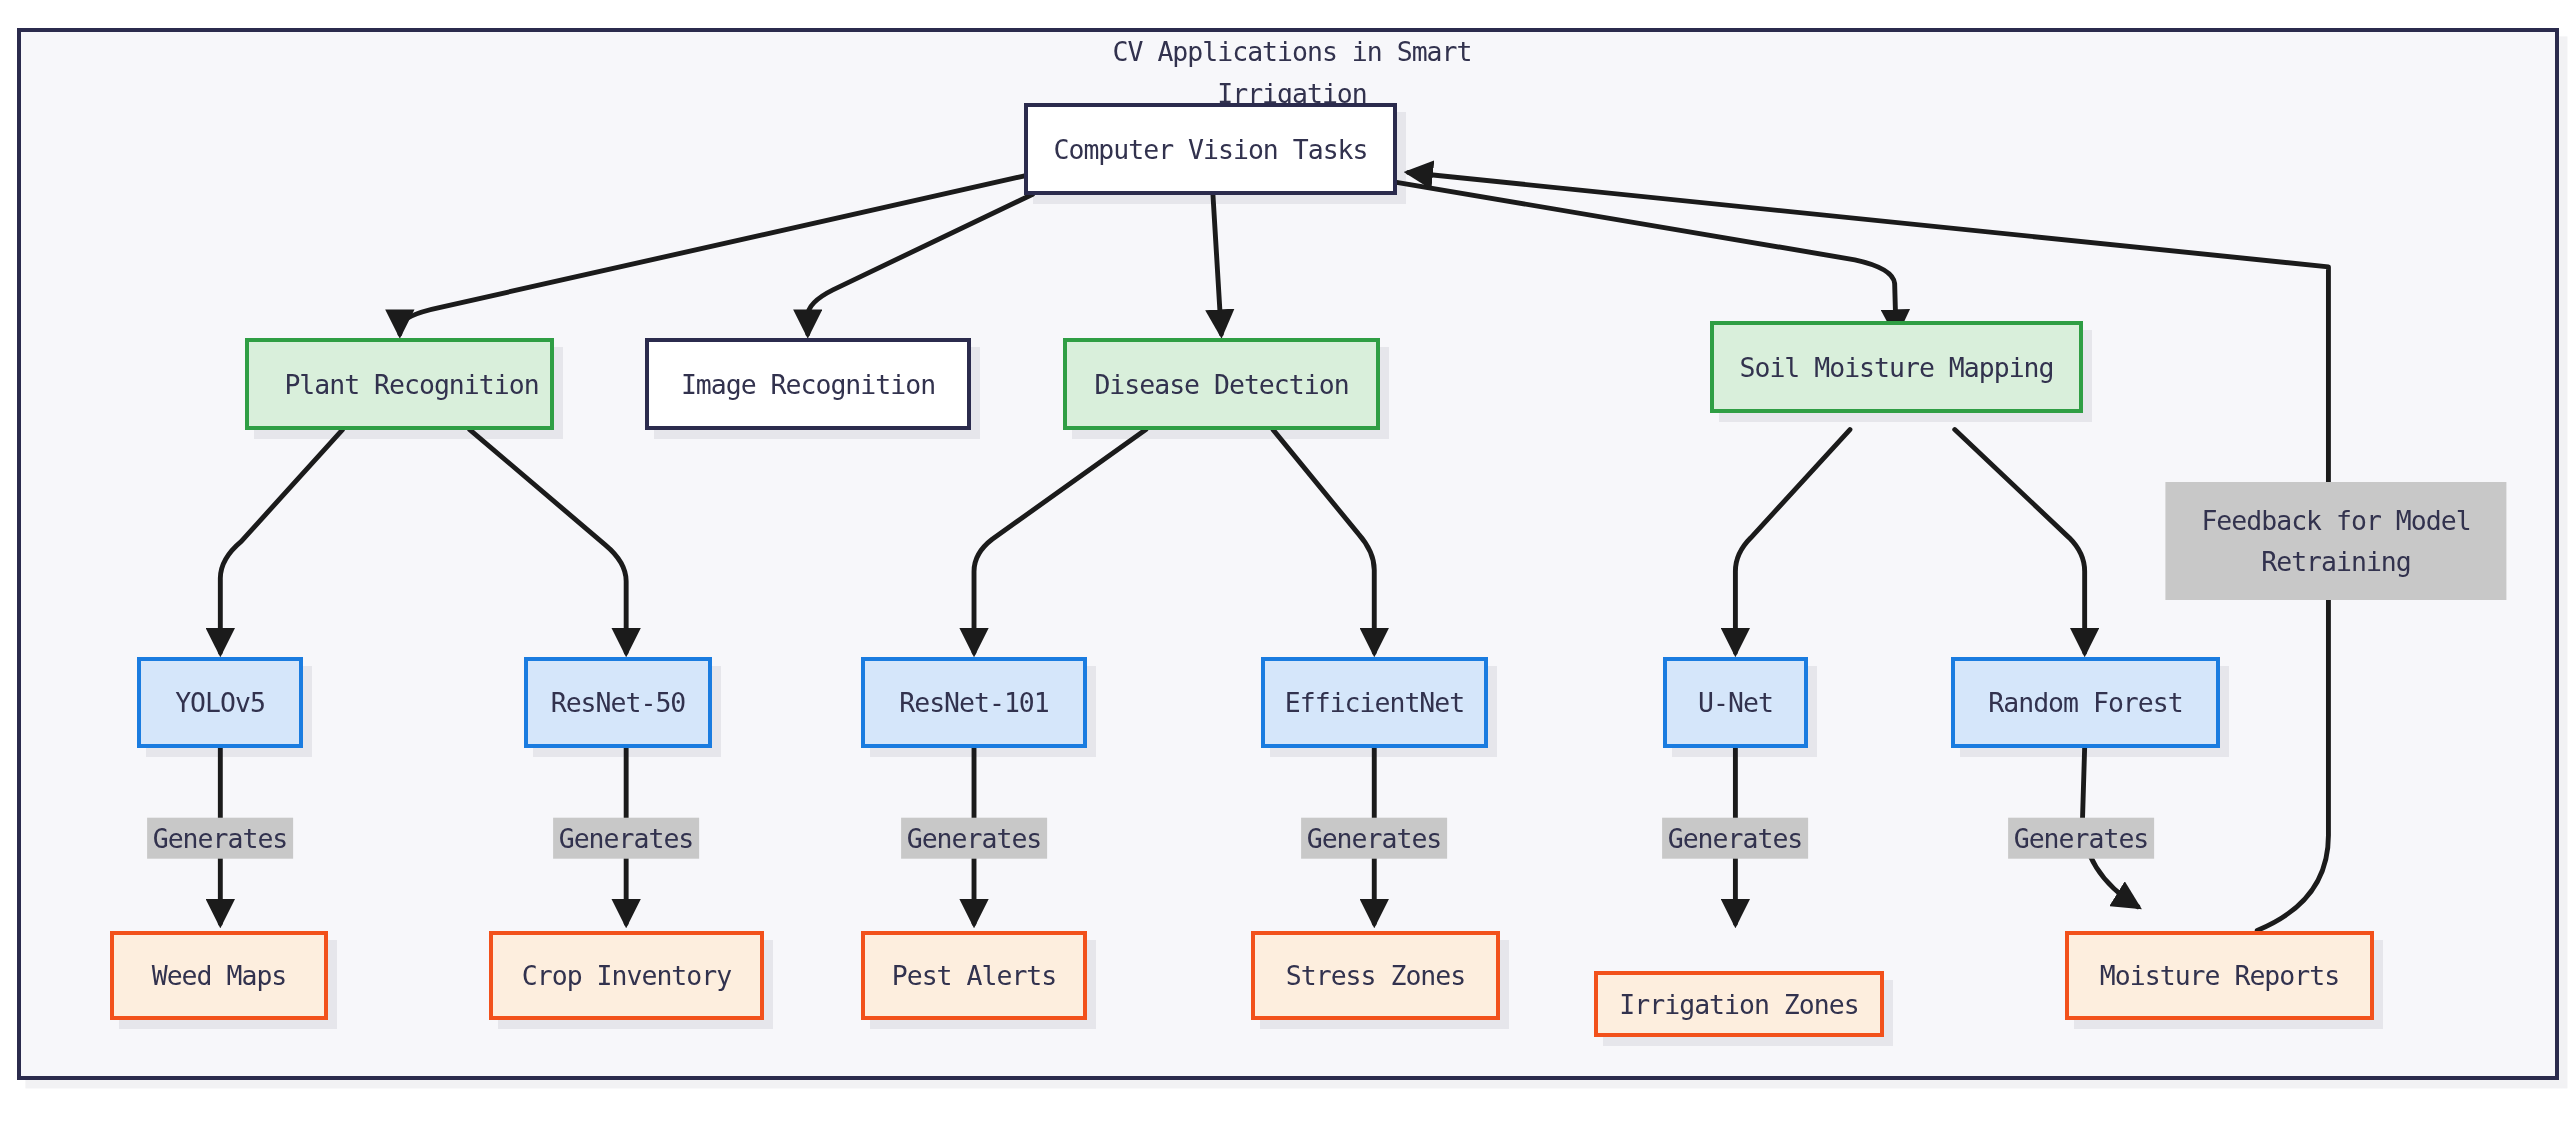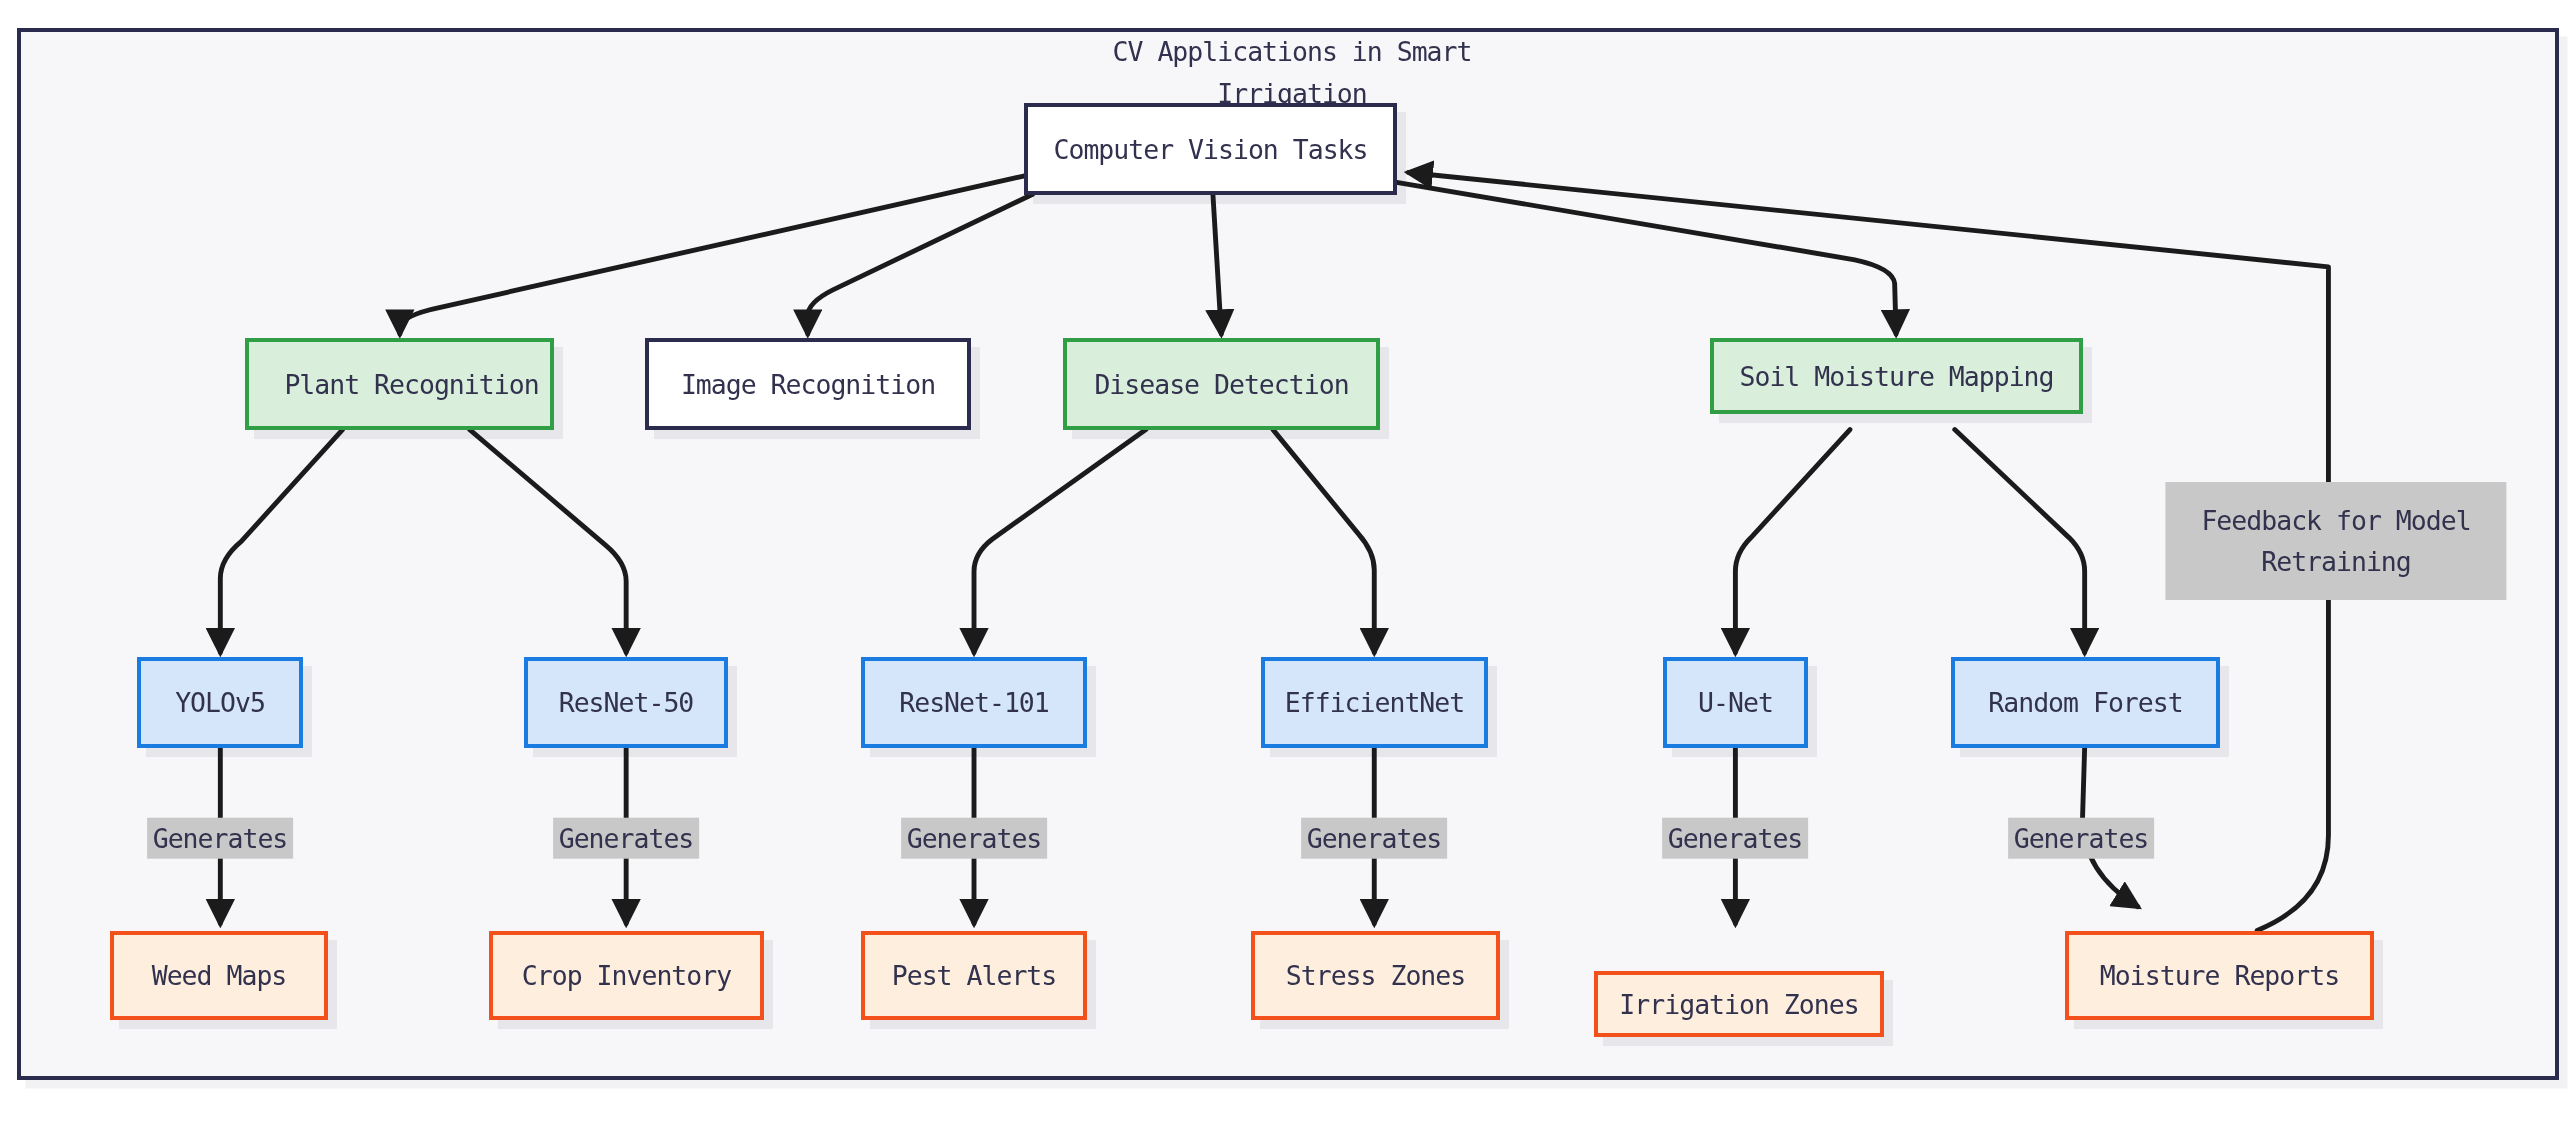--- a/index.html
+++ b/index.html
@@ -128,25 +128,25 @@
   </div>
 
   <div class="node task" style="left:1024px; top:103px; width:373px; height:92px;">Computer Vision Tasks</div>
 
   <div class="node category" style="left:245px; top:338px; width:309px; height:92px;padding-left:24px;">Plant Recognition</div>
 
   <div class="node plain" style="left:645px; top:338px; width:326px; height:92px;">Image Recognition</div>
 
   <div class="node category" style="left:1063px; top:338px; width:317px; height:92px;">Disease Detection</div>
 
-  <div class="node category" style="left:1710px; top:338px; width:373px; height:76px;">Soil Moisture Mapping</div>
+  <div class="node category" style="left:1710px; top:321px; width:373px; height:92px;">Soil Moisture Mapping</div>
 
   <div class="node model" style="left:137px; top:657px; width:166px; height:91px;">YOLOv5</div>
 
-  <div class="node model" style="left:524px; top:657px; width:204px; height:91px;">ResNet-50</div>
+  <div class="node model" style="left:524px; top:657px; width:188px; height:91px;">ResNet-50</div>
 
   <div class="node model" style="left:861px; top:657px; width:226px; height:91px;">ResNet-101</div>
 
   <div class="node model" style="left:1261px; top:657px; width:227px; height:91px;">EfficientNet</div>
 
   <div class="node model" style="left:1663px; top:657px; width:145px; height:91px;">U-Net</div>
 
   <div class="node model" style="left:1951px; top:657px; width:269px; height:91px;">Random Forest</div>
 
   <div class="node output" style="left:110px; top:931px; width:218px; height:89px;">Weed Maps</div>

